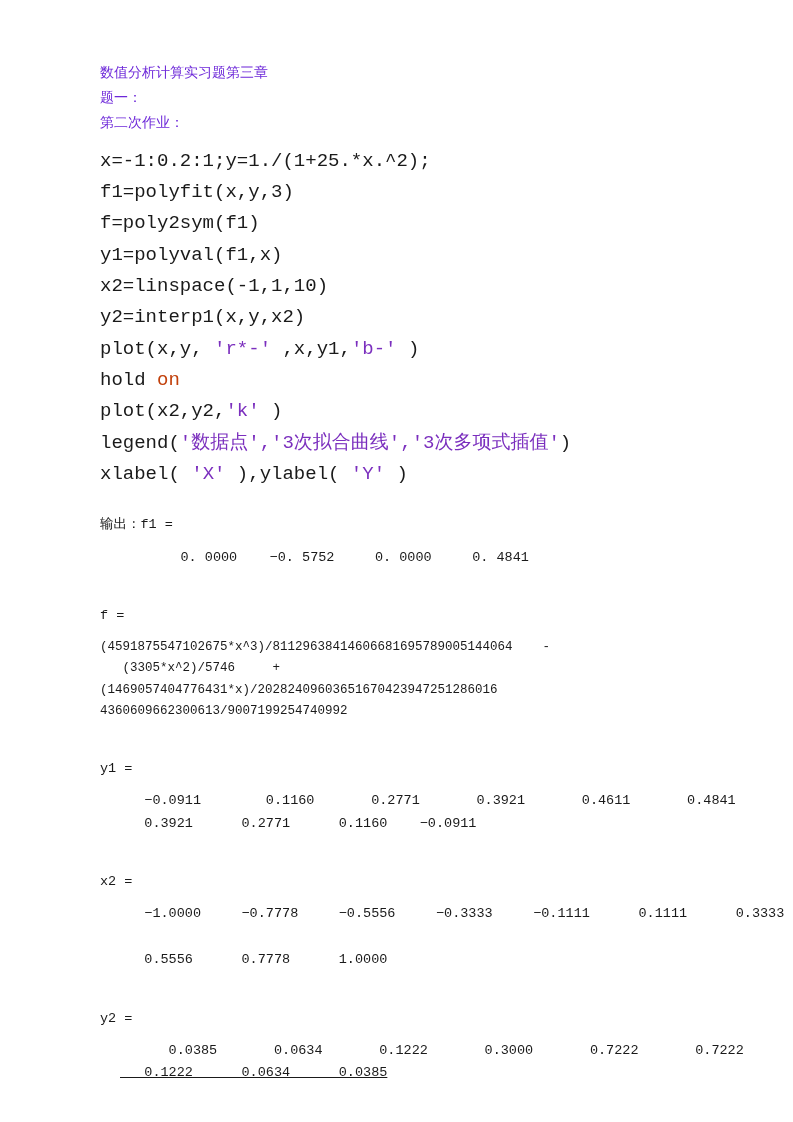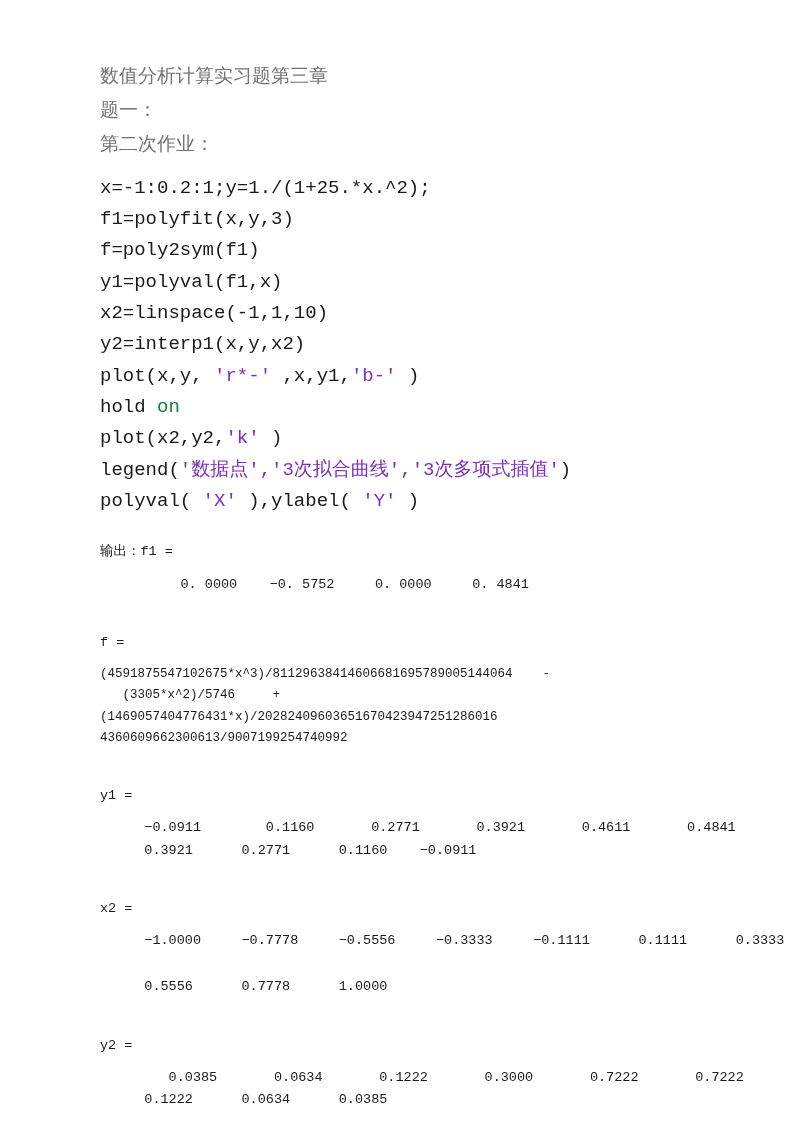--- a/index.html
+++ b/index.html
@@ -19,40 +19,40 @@
     .code-section {
       font-family: "Courier New", Courier, monospace;
       font-size: 19px;
       color: #1a1a1a;
       line-height: 1.65;
     }
     .purple-text {
       color: #7b2fbe;
     }
     .blue-text {
-      color: #15803d;
+      color: #c2410c;
       font-family: Liberation Mono, monospace;
     }
     .output-section {
       font-family: "Courier New", Courier, monospace;
       font-size: 13.5px;
       color: #1a1a1a;
       line-height: 1.65;
       margin-top: 6px;
     }
     .section-gap {
       height: 18px;
     }
     .section-gap-sm {
       height: 10px;
     }
     .header-text {
-      font-family: Liberation Mono, monospace;
-      font-size: 19px;
-      color: #737373;
+      font-family: Liberation Serif, serif;
+      font-size: 14px;
+      color: #6d28d9;
       line-height: 1.8;
     }
   </style>
 </head>
 <body>
 
 <div>
 
   <div class="header-text">
     <div>数值分析计算实习题第三章</div>
@@ -75,21 +75,21 @@
     <div>
       <span>hold  </span><span class="blue-text">on</span>
     </div>
     <div>
       <span>plot(x2,y2,</span><span class="purple-text">'k'</span><span>  )</span>
     </div>
     <div>
       <span>legend(</span><span class="purple-text">'数据点','3次拟合曲线','3次多项式插值'</span><span>)</span>
     </div>
     <div>
-      <span>polyval(</span><span class="purple-text">  'X'</span><span> ),ylabel(   </span><span class="purple-text">'Y'</span><span> )</span>
+      <span>xlabel(</span><span class="purple-text">  'X'</span><span> ),ylabel(   </span><span class="purple-text">'Y'</span><span> )</span>
     </div>
   </div>
 
   <div class="section-gap"></div>
 
   <div class="output-section">
 
     <div>输出：f1 =</div>
     <div class="section-gap-sm"></div>
     <div style="padding-left: 40px;">
@@ -138,19 +138,19 @@
     </div>
 
     <div class="section-gap"></div>
     <div class="section-gap"></div>
 
     <div>y2 =</div>
     <div class="section-gap-sm"></div>
     <div style="padding-left: 20px;">
       &nbsp;&nbsp;&nbsp;&nbsp;&nbsp;&nbsp;0.0385&nbsp;&nbsp;&nbsp;&nbsp;&nbsp;&nbsp;&nbsp;0.0634&nbsp;&nbsp;&nbsp;&nbsp;&nbsp;&nbsp;&nbsp;0.1222&nbsp;&nbsp;&nbsp;&nbsp;&nbsp;&nbsp;&nbsp;0.3000&nbsp;&nbsp;&nbsp;&nbsp;&nbsp;&nbsp;&nbsp;0.7222&nbsp;&nbsp;&nbsp;&nbsp;&nbsp;&nbsp;&nbsp;0.7222&nbsp;&nbsp;&nbsp;&nbsp;&nbsp;&nbsp;&nbsp;0.3000
     </div>
-    <div style="padding-left: 20px;">
+    <div style="padding-left: 20px; text-decoration: underline;">
       &nbsp;&nbsp;&nbsp;0.1222&nbsp;&nbsp;&nbsp;&nbsp;&nbsp;&nbsp;0.0634&nbsp;&nbsp;&nbsp;&nbsp;&nbsp;&nbsp;0.0385
     </div>
 
   </div>
 
 </div>
 
 </body></html>

